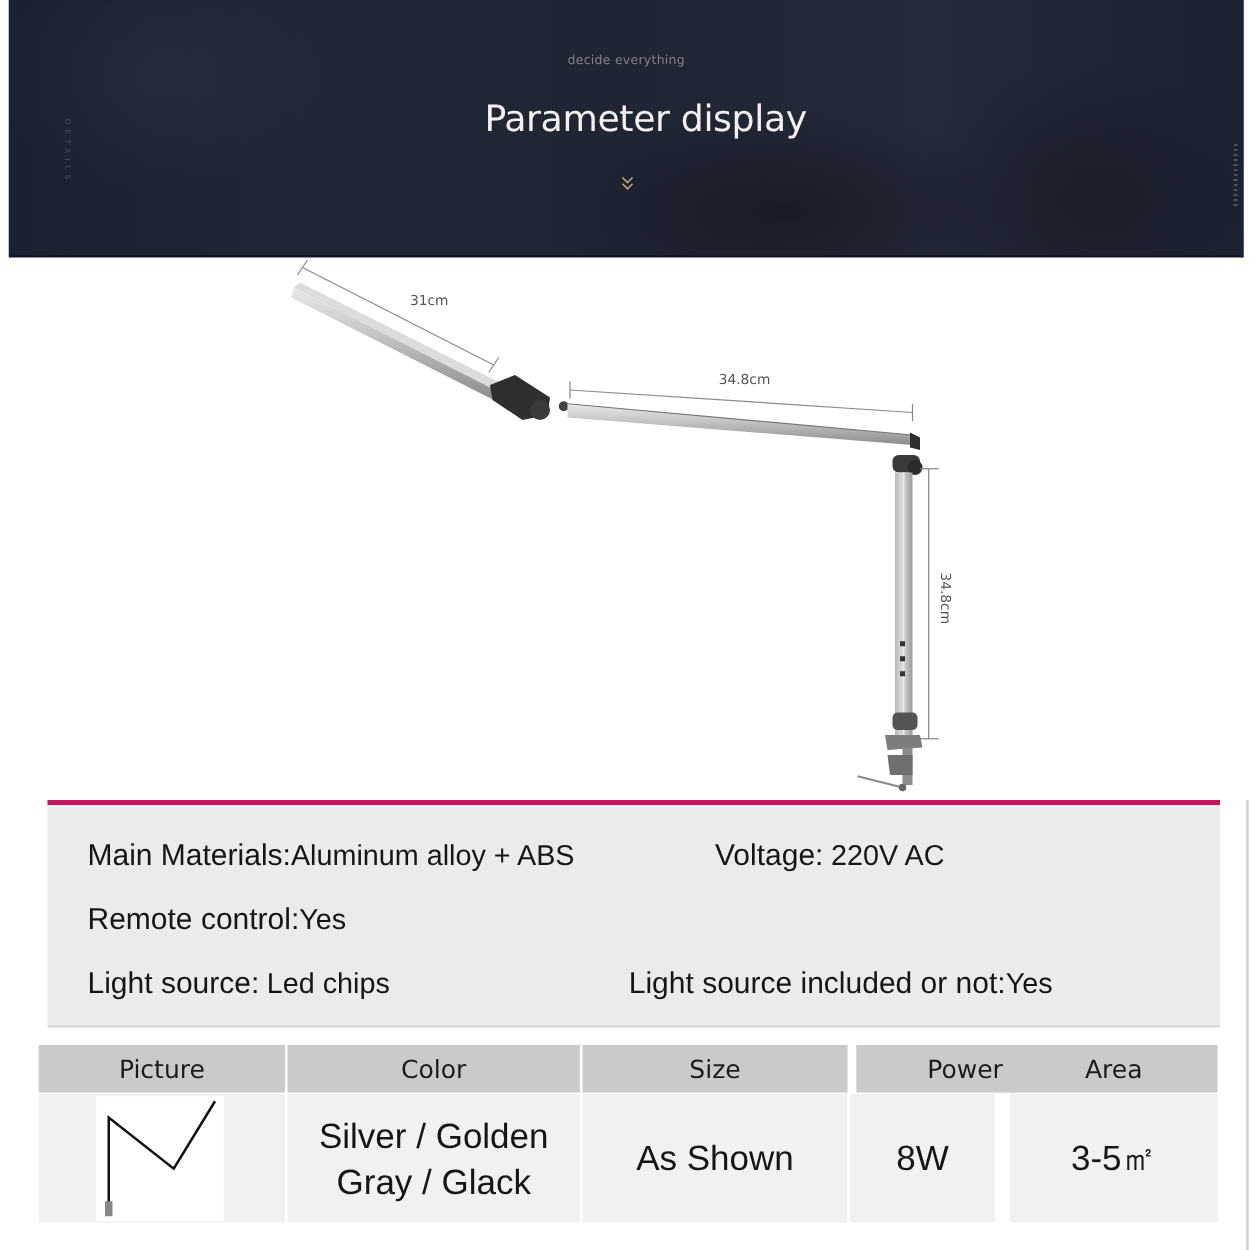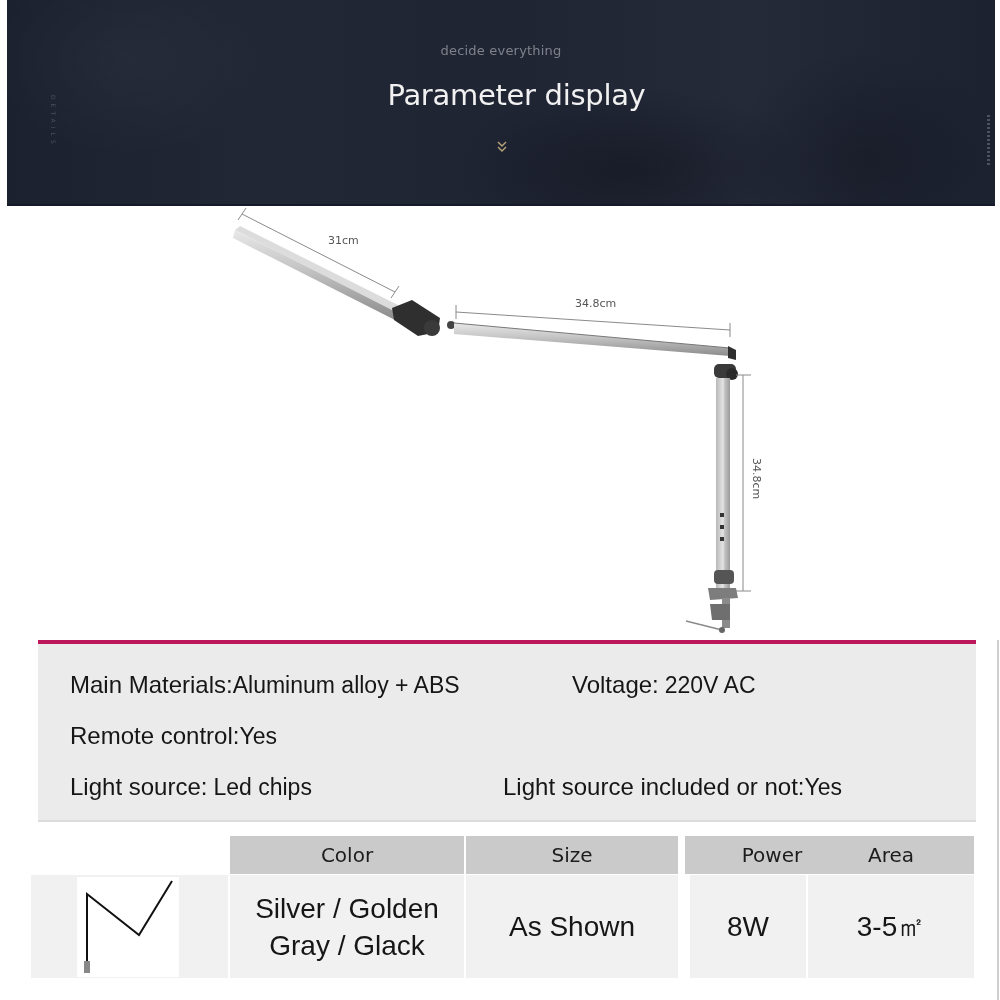--- a/index.html
+++ b/index.html
@@ -15,21 +15,21 @@
   }
   .banner::before {
     content: ""; position: absolute; inset: 0;
     background:
       radial-gradient(ellipse 260px 120px at 620px 170px, rgba(12,14,22,0.45), transparent 70%),
       radial-gradient(ellipse 200px 160px at 860px 160px, rgba(12,14,22,0.35), transparent 70%),
       radial-gradient(ellipse 200px 140px at 120px 60px, rgba(255,255,255,0.03), transparent 70%);
   }
   .banner .subtitle {
     position: absolute; left: 0; width: 988px; top: 43px; text-align: center;
-    font-family: "DejaVu Sans", sans-serif; font-size: 13px; color: #7f828a; letter-spacing: 0.2px;
+    font-family: "DejaVu Sans", sans-serif; font-size: 10px; color: #7f828a; letter-spacing: 0.2px;
   }
   .banner .title {
     position: absolute; left: 0; width: 988px; top: 78px; text-align: center;
     font-family: "DejaVu Sans", sans-serif; font-size: 29px; color: #f1f1f1; letter-spacing: -0.3px; padding-left: 31px;
   }
   .banner .chevron {
     position: absolute; left: 488px; top: 139px; width: 14px; height: 16px;
   }
   .banner .side-left {
     position: absolute; left: 40px; top: 95px; width: 10px; height: 70px;
@@ -163,34 +163,35 @@
   </div>
   <div class="spec" style="left:32px; top:129px;">
     <span class="k">Light source:</span><span class="v" style="margin-left:6px;">Led chips</span>
   </div>
   <div class="spec" style="left:465px; top:129px;">
     <span class="k">Light source included or not:</span><span class="v">Yes</span>
   </div>
 </div>
 
 <div class="tbl">
+  <div class="th" style="left:0; width:197px;">Picture</div>
   <div class="th" style="left:199px; width:234px;">Color</div>
   <div class="th" style="left:435px; width:212px;">Size</div>
   <div class="th" style="left:654px; width:126px;padding-left:48px;">Power</div>
   <div class="th" style="left:777px; width:166px;">Area</div>
 
   <div class="td" style="left:0; width:197px;"></div>
   <div class="thumb">
     <svg width="102" height="100" viewBox="0 0 102 100">
       <polyline points="10,88 10,17 62,58 95,4" fill="none" stroke="#111" stroke-width="2"></polyline>
       <rect x="7" y="84" width="6" height="12" fill="#888"></rect>
     </svg>
   </div>
   <div class="td" style="left:199px; width:234px; flex-direction:column;">
     <span>Silver / Golden</span>
     <span>Gray / Glack</span>
   </div>
   <div class="td" style="left:435px; width:212px;">As Shown</div>
-  <div class="td" style="left:649px; width:116px;margin-left:10px;">8W</div>
+  <div class="td" style="left:649px; width:116px;">8W</div>
   <div class="td" style="left:777px; width:166px;">3-5㎡</div>
 </div>
 
 <div class="page-edge-right"></div>
 
 </body></html>

